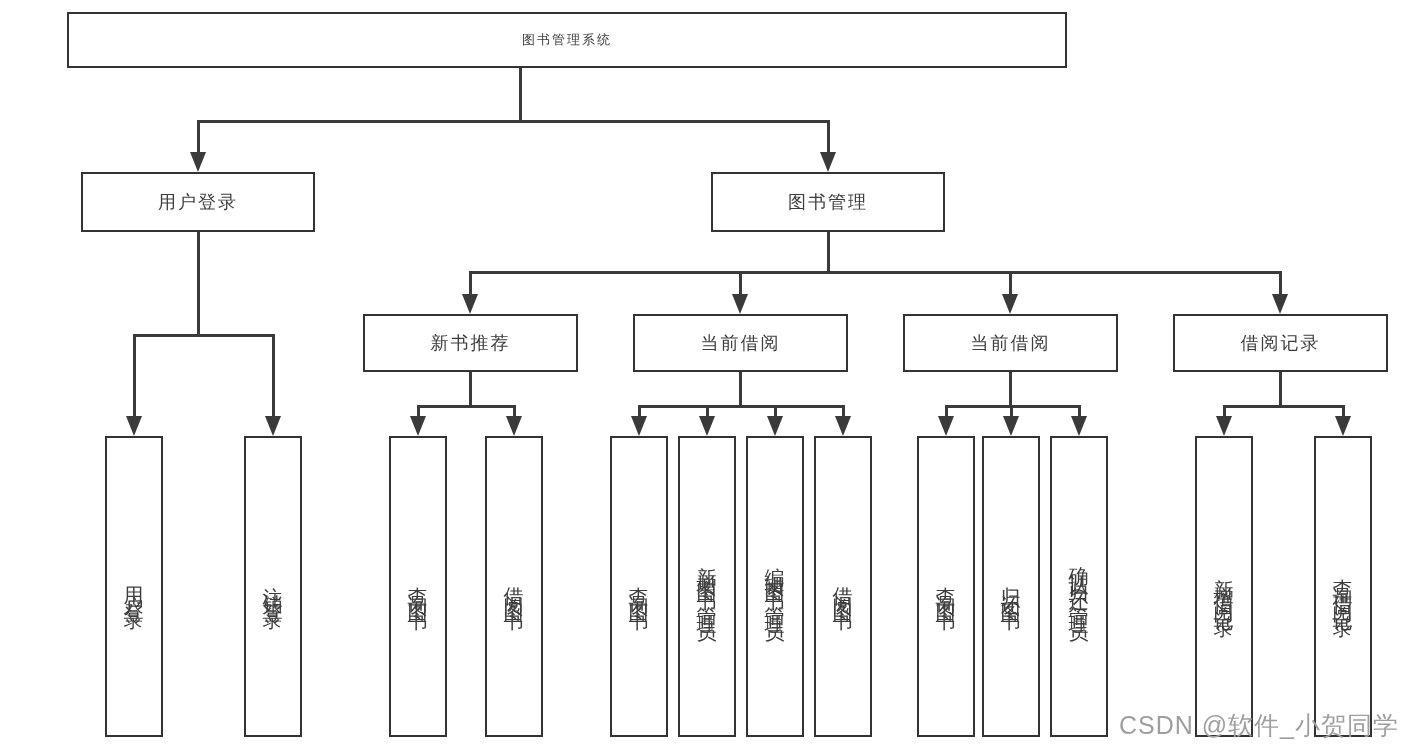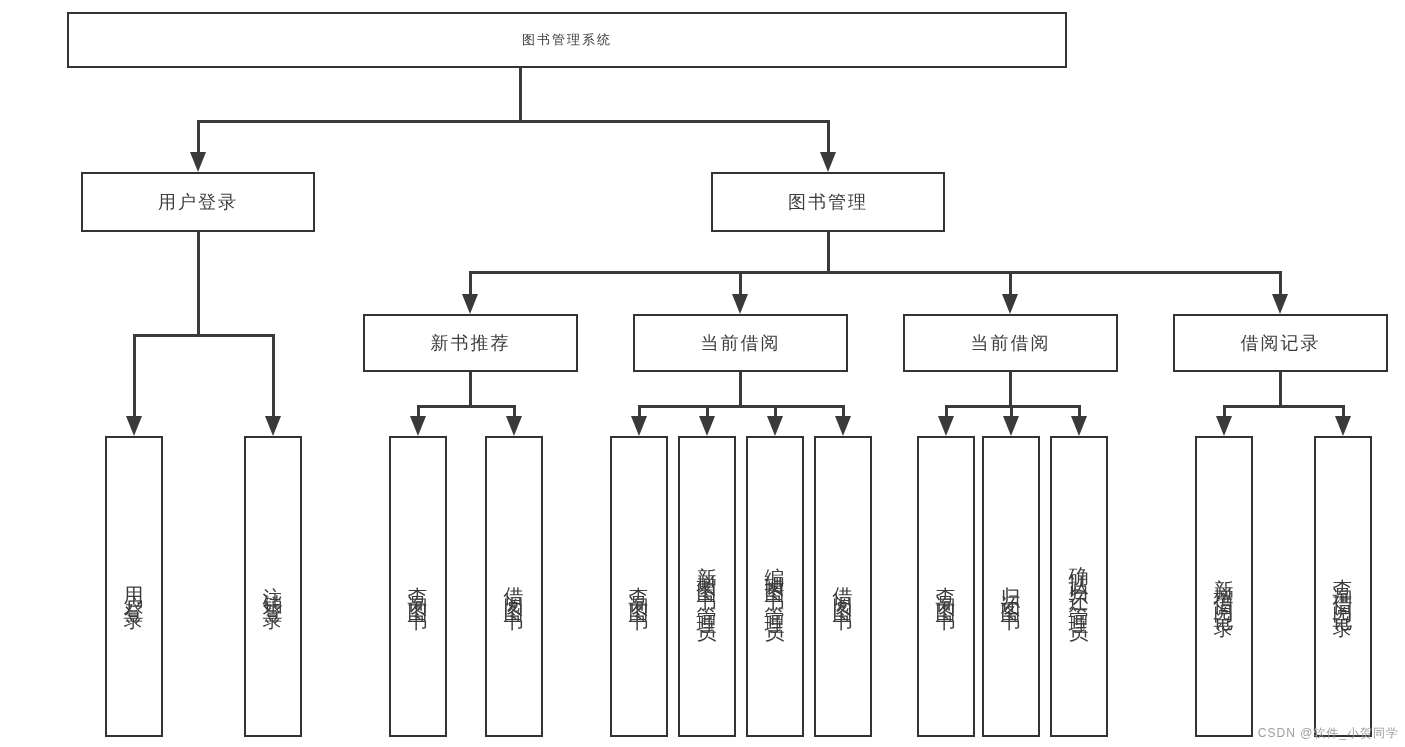--- a/index.html
+++ b/index.html
@@ -41,21 +41,21 @@
     box-sizing: border-box;
   }
   .vtext {
     writing-mode: vertical-lr;
     text-orientation: mixed;
     color: #3c3c3c; font-size: 20px; letter-spacing: 8px;
     line-height: 1; white-space: nowrap;
   }
   .watermark {
     position: absolute; right: 6px; bottom: 5px;
-    color: #9e9e9e; font-size: 12px; letter-spacing: 1px;
+    color: #9e9e9e; font-size: 25px; letter-spacing: 1px;
     z-index: 20;
   }
 </style>
 </head>
 <body>
 
 <div id="canvas">
 
   <div class="vl" style="left:519px; top:68px; height:54px;"></div>
   <div class="hl" style="left:197px; top:120px; width:633px;"></div>

